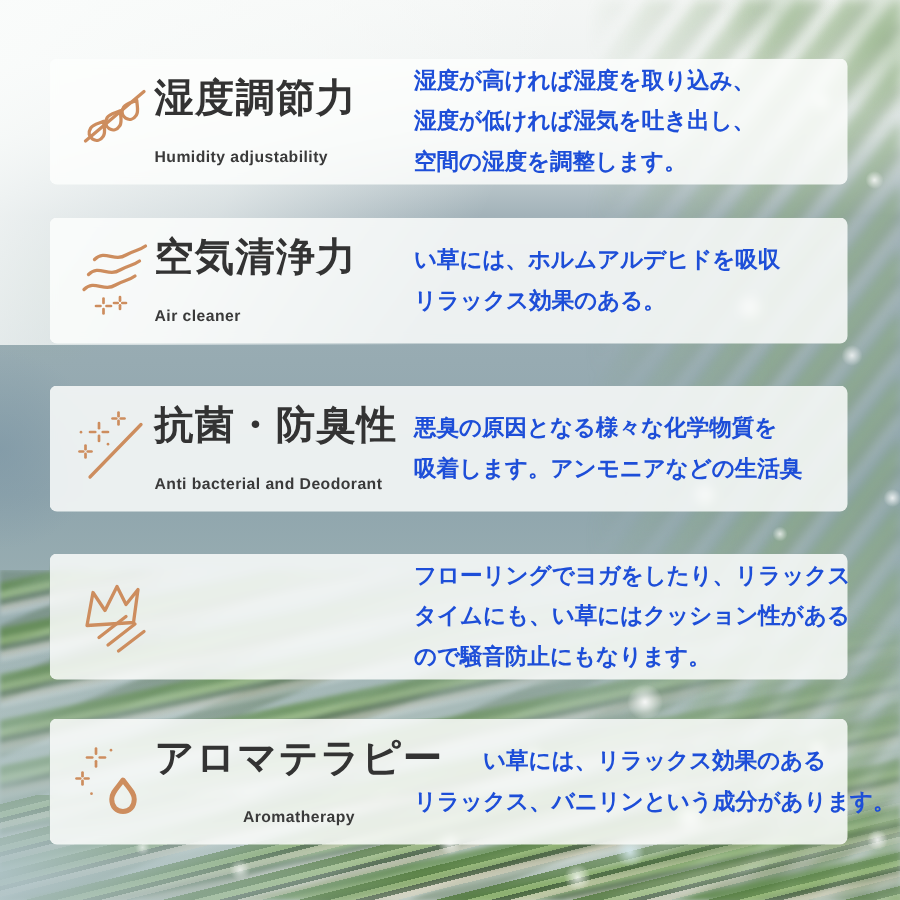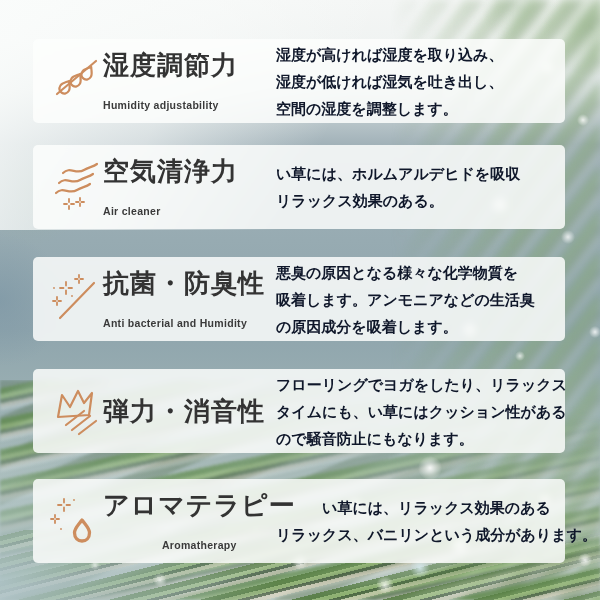--- a/index.html
+++ b/index.html
@@ -104,21 +104,21 @@
   .titles{position:absolute;left:70px;top:50%;transform:translateY(-50%);white-space:nowrap;}
   .title-jp{
     margin:0;font-size:26px;line-height:28px;font-weight:800;color:#333;
     letter-spacing:1px;
   }
   .title-en{
     margin-top:20px;font-size:10.5px;font-weight:700;color:#3a3a3a;letter-spacing:.3px;
   }
   .desc{
     position:absolute;left:243px;top:50%;transform:translateY(-50%);
-    font-size:15px;line-height:27px;font-weight:700;color:#0f172a;white-space:nowrap;
+    font-size:15px;line-height:27px;font-weight:700;color:#1d4ed8;white-space:nowrap;
   }
 </style>
 </head>
 <body>
 
 <div class="stage">
 
   <div class="bg-base"></div>
   <div class="bg-blobs"></div>
   <div class="bg-grass-right"></div>
@@ -209,40 +209,38 @@
             <line x1="-4" y1="0" x2="-1.5" y2="0"></line>
               <line x1="1.5" y1="0" x2="4" y2="0"></line>
           </g>
           <line x1="23" y1="25" x2="23" y2="25.1"></line>
           <line x1="5" y1="17" x2="5" y2="17.1"></line>
         </g>
       </svg>
     </div>
     <div class="titles">
       <h2 class="title-jp">抗菌・防臭性</h2>
-      <div class="title-en">Anti bacterial and Humidity</div>
+      <div class="title-en">Anti bacterial and Deodorant</div>
     </div>
     <div class="desc">
       <div>悪臭の原因となる様々な化学物質を</div>
       <div>吸着します。アンモニアなどの生活臭</div>
-      <div>の原因成分を吸着します。</div>
     </div>
   </section>
 
   <section class="panel p4">
     <div class="icon-wrap">
       <svg width="56" height="56" viewBox="0 0 56 56" stroke-width="2.2">
         <path d="M9,34 L13,12 L21,24 L29,8 L35,20 L43,10 L40,32 Z"></path>
         <line x1="17" y1="42" x2="35" y2="28"></line>
         <line x1="23" y1="47" x2="41" y2="33"></line>
         <line x1="30" y1="51" x2="47" y2="38"></line>
       </svg>
     </div>
     <div class="titles">
-      <h2 class="title-jp">弾力・消音性</h2>
     </div>
     <div class="desc">
       <div>フローリングでヨガをしたり、リラックス</div>
       <div>タイムにも、い草にはクッション性がある</div>
       <div>ので騒音防止にもなります。</div>
     </div>
   </section>
 
   <section class="panel p5">
     <div class="icon-wrap">

